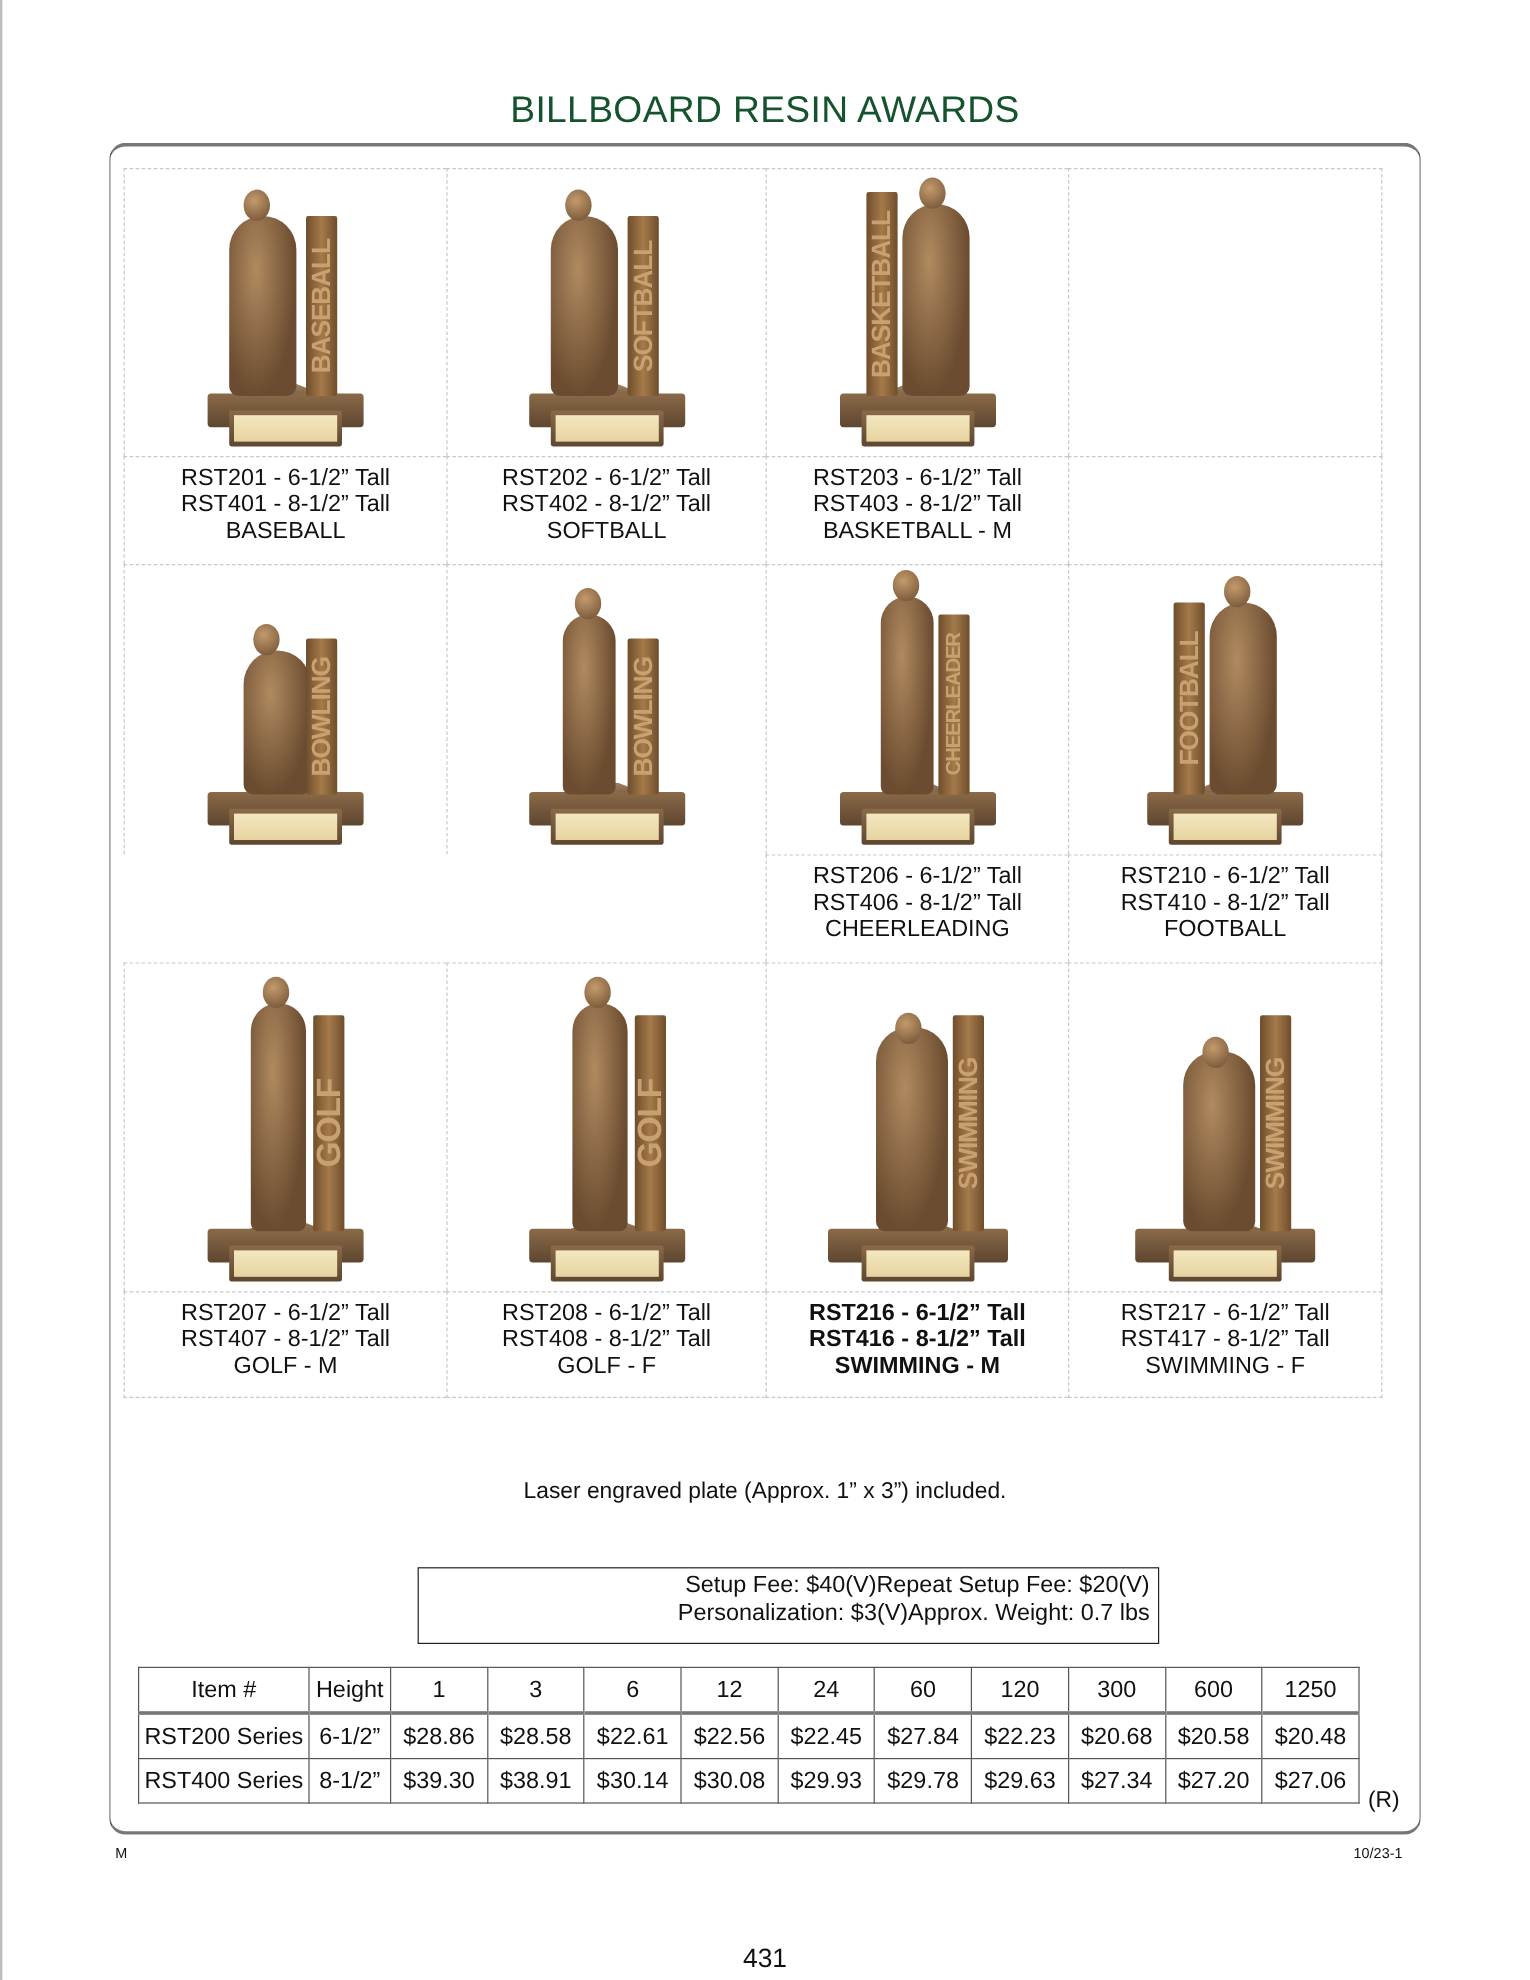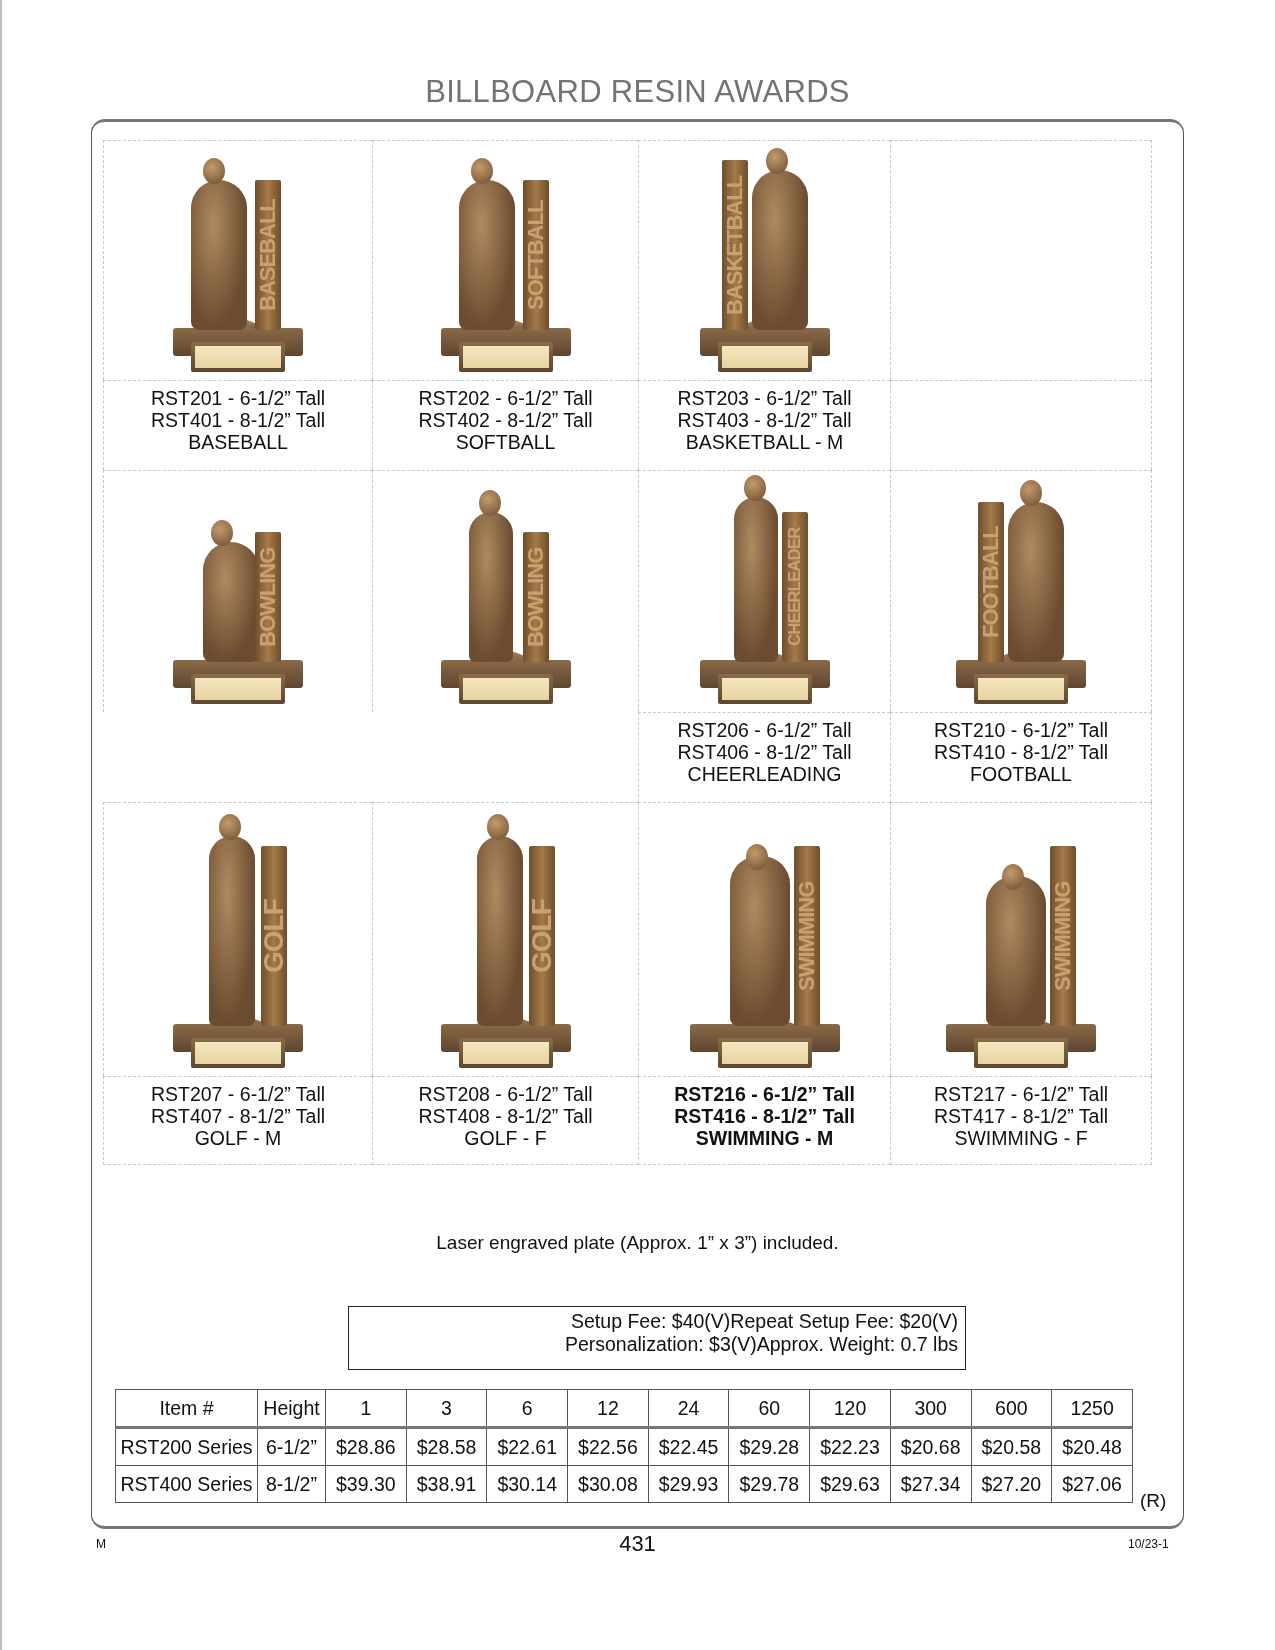--- a/index.html
+++ b/index.html
@@ -3,21 +3,21 @@
 <meta charset="utf-8">
 <style>
   html, body { margin: 0; padding: 0; background: #ffffff; }
   body {
     width: 1275px; height: 1650px; position: relative; overflow: hidden;
     font-family: "Liberation Sans", sans-serif; color: #111;
   }
   .edge-line { position: absolute; left: 0; top: 0; width: 2px; height: 1650px; background: #bdbdbd; }
   .title {
     position: absolute; top: 74px; left: 0; width: 1275px; text-align: center;
-    font-size: 31px; letter-spacing: 0.3px; color: #737373;
+    font-size: 31px; letter-spacing: 0.3px; color: #14532d;
   }
   .frame {
     position: absolute; left: 91px; top: 119px; width: 1093px; height: 1410px;
     border: 1.5px solid #555; border-top: 3px solid #777; border-bottom: 3px solid #777;
     border-radius: 14px; box-sizing: border-box;
   }
   .grid {
     position: absolute; left: 103px; top: 140px; width: 1049px; height: 1025px;
   }
   .cell {
@@ -79,21 +79,21 @@
     border-collapse: collapse; font-size: 19.5px; color: #111;
   }
   .price-table td {
     border: 1.5px solid #555; text-align: center; height: 36px; padding: 0 2px;
   }
   .price-table tr.head td { border-bottom: 3px solid #777; }
   .reg {
     position: absolute; left: 1140px; top: 1490px; font-size: 19px;
   }
   .foot-left { position: absolute; left: 96px; top: 1537px; font-size: 12px; }
-  .foot-center { position: absolute; left: 0; width: 1275px; text-align: center; top: 1531px; font-size: 22px; }
+  .foot-center { position: absolute; left: 0; width: 1275px; text-align: center; top: 1619px; font-size: 22px; }
   .foot-right { position: absolute; left: 1128px; top: 1537px; font-size: 12px; }
 </style>
 </head>
 <body>
 
 <div class="edge-line"></div>
 <div class="title">BILLBOARD RESIN AWARDS</div>
 
 <div class="frame"></div>
 
@@ -293,21 +293,21 @@
     <td>1250</td>
   </tr>
   <tr>
     <td>RST200 Series</td>
     <td>6-1/2”</td>
     <td>$28.86</td>
     <td>$28.58</td>
     <td>$22.61</td>
     <td>$22.56</td>
     <td>$22.45</td>
-    <td>$29.28</td>
+    <td>$27.84</td>
     <td>$22.23</td>
     <td>$20.68</td>
     <td>$20.58</td>
     <td>$20.48</td>
   </tr>
   <tr>
     <td>RST400 Series</td>
     <td>8-1/2”</td>
     <td>$39.30</td>
     <td>$38.91</td>

